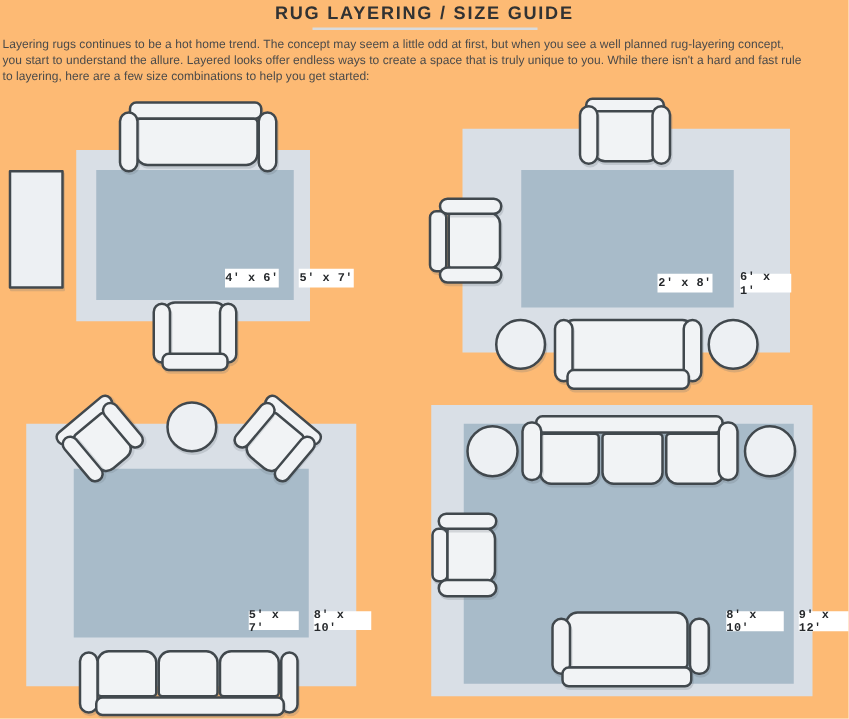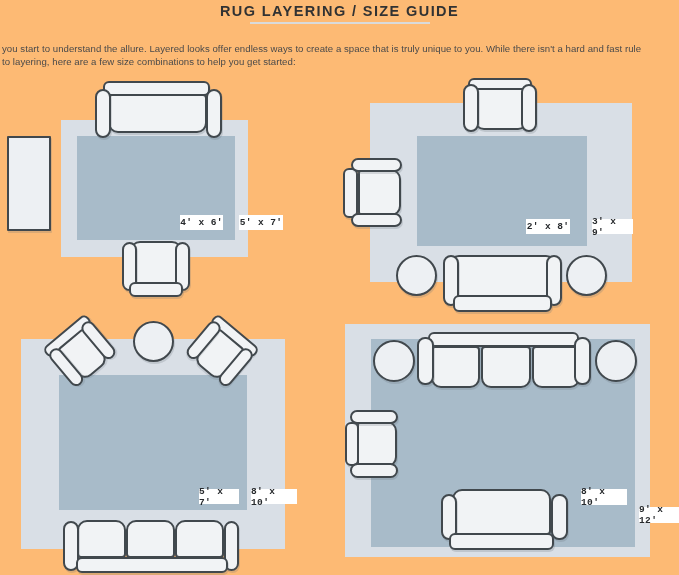--- a/index.html
+++ b/index.html
@@ -42,20 +42,21 @@
     display:flex; align-items:center; justify-content:center;font-family:Liberation Mono, monospace;
   }
 </style>
 </head>
 <body>
 
 <div id="stage">
 
   <div id="title">RUG LAYERING / SIZE GUIDE</div>
   <div id="divider"></div>
+  <div class="introline" style="top:30px">Layering rugs continues to be a hot home trend. The concept may seem a little odd at first, but when you see a well planned rug-layering concept,</div>
   <div class="introline" style="top:43px">you start to understand the allure. Layered looks offer endless ways to create a space that is truly unique to you. While there isn't a hard and fast rule</div>
   <div class="introline" style="top:56px">to layering, here are a few size combinations to help you get started:</div>
 
   <div class="group">
     <div class="rug-outer" style="left:61px;top:120px;width:187px;height:137px"></div>
     <div class="rug-inner" style="left:77px;top:136px;width:158px;height:104px"></div>
 
     <div class="group">
       <div class="piece" style="left:103px;top:81px;width:107px;height:15px"></div>
       <div class="piece seat-d" style="left:108px;top:94px;width:99px;height:39px"></div>
@@ -98,21 +99,21 @@
       <div class="piece seat-u" style="left:449px;top:255px;width:107px;height:43px"></div>
       <div class="piece arm" style="left:443px;top:255px;width:16px;height:51px"></div>
       <div class="piece arm" style="left:546px;top:255px;width:16px;height:51px"></div>
       <div class="piece" style="left:453px;top:295px;width:99px;height:17px"></div>
     </div>
 
     <div class="piece circle" style="left:396px;top:255px;width:41px;height:41px"></div>
     <div class="piece circle" style="left:566px;top:255px;width:41px;height:41px"></div>
 
     <div class="size-label" style="left:526px;top:219px;width:44px;height:15px">2' x 8'</div>
-    <div class="size-label" style="left:592px;top:219px;width:41px;height:15px">3' x 9'</div>
+    <div class="size-label" style="left:592px;top:219px;width:41px;height:15px">6' x 1'</div>
   </div>
 
   <div class="group">
     <div class="rug-outer" style="left:21px;top:339px;width:264px;height:210px"></div>
     <div class="rug-inner" style="left:59px;top:375px;width:188px;height:135px"></div>
 
     <div class="piece circle" style="left:133px;top:321px;width:41px;height:41px"></div>
 
     <div class="rot" style="left:52px;top:325px;width:56px;height:52px;transform:rotate(-40deg)">
       <div class="piece" style="left:0;top:0;width:56px;height:13px"></div>
@@ -165,16 +166,16 @@
     </div>
 
     <div class="group">
       <div class="piece seat-u" style="left:452px;top:489px;width:99px;height:46px"></div>
       <div class="piece arm" style="left:441px;top:494px;width:16px;height:46px"></div>
       <div class="piece arm" style="left:551px;top:494px;width:17px;height:46px"></div>
       <div class="piece" style="left:449px;top:533px;width:105px;height:17px"></div>
     </div>
 
     <div class="size-label" style="left:581px;top:489px;width:46px;height:16px">8' x 10'</div>
-    <div class="size-label" style="left:639px;top:507px;width:40px;height:16px">9' x 12'</div>
+    <div class="size-label" style="left:639px;top:489px;width:40px;height:16px">9' x 12'</div>
   </div>
 
 </div>
 
 </body></html>

